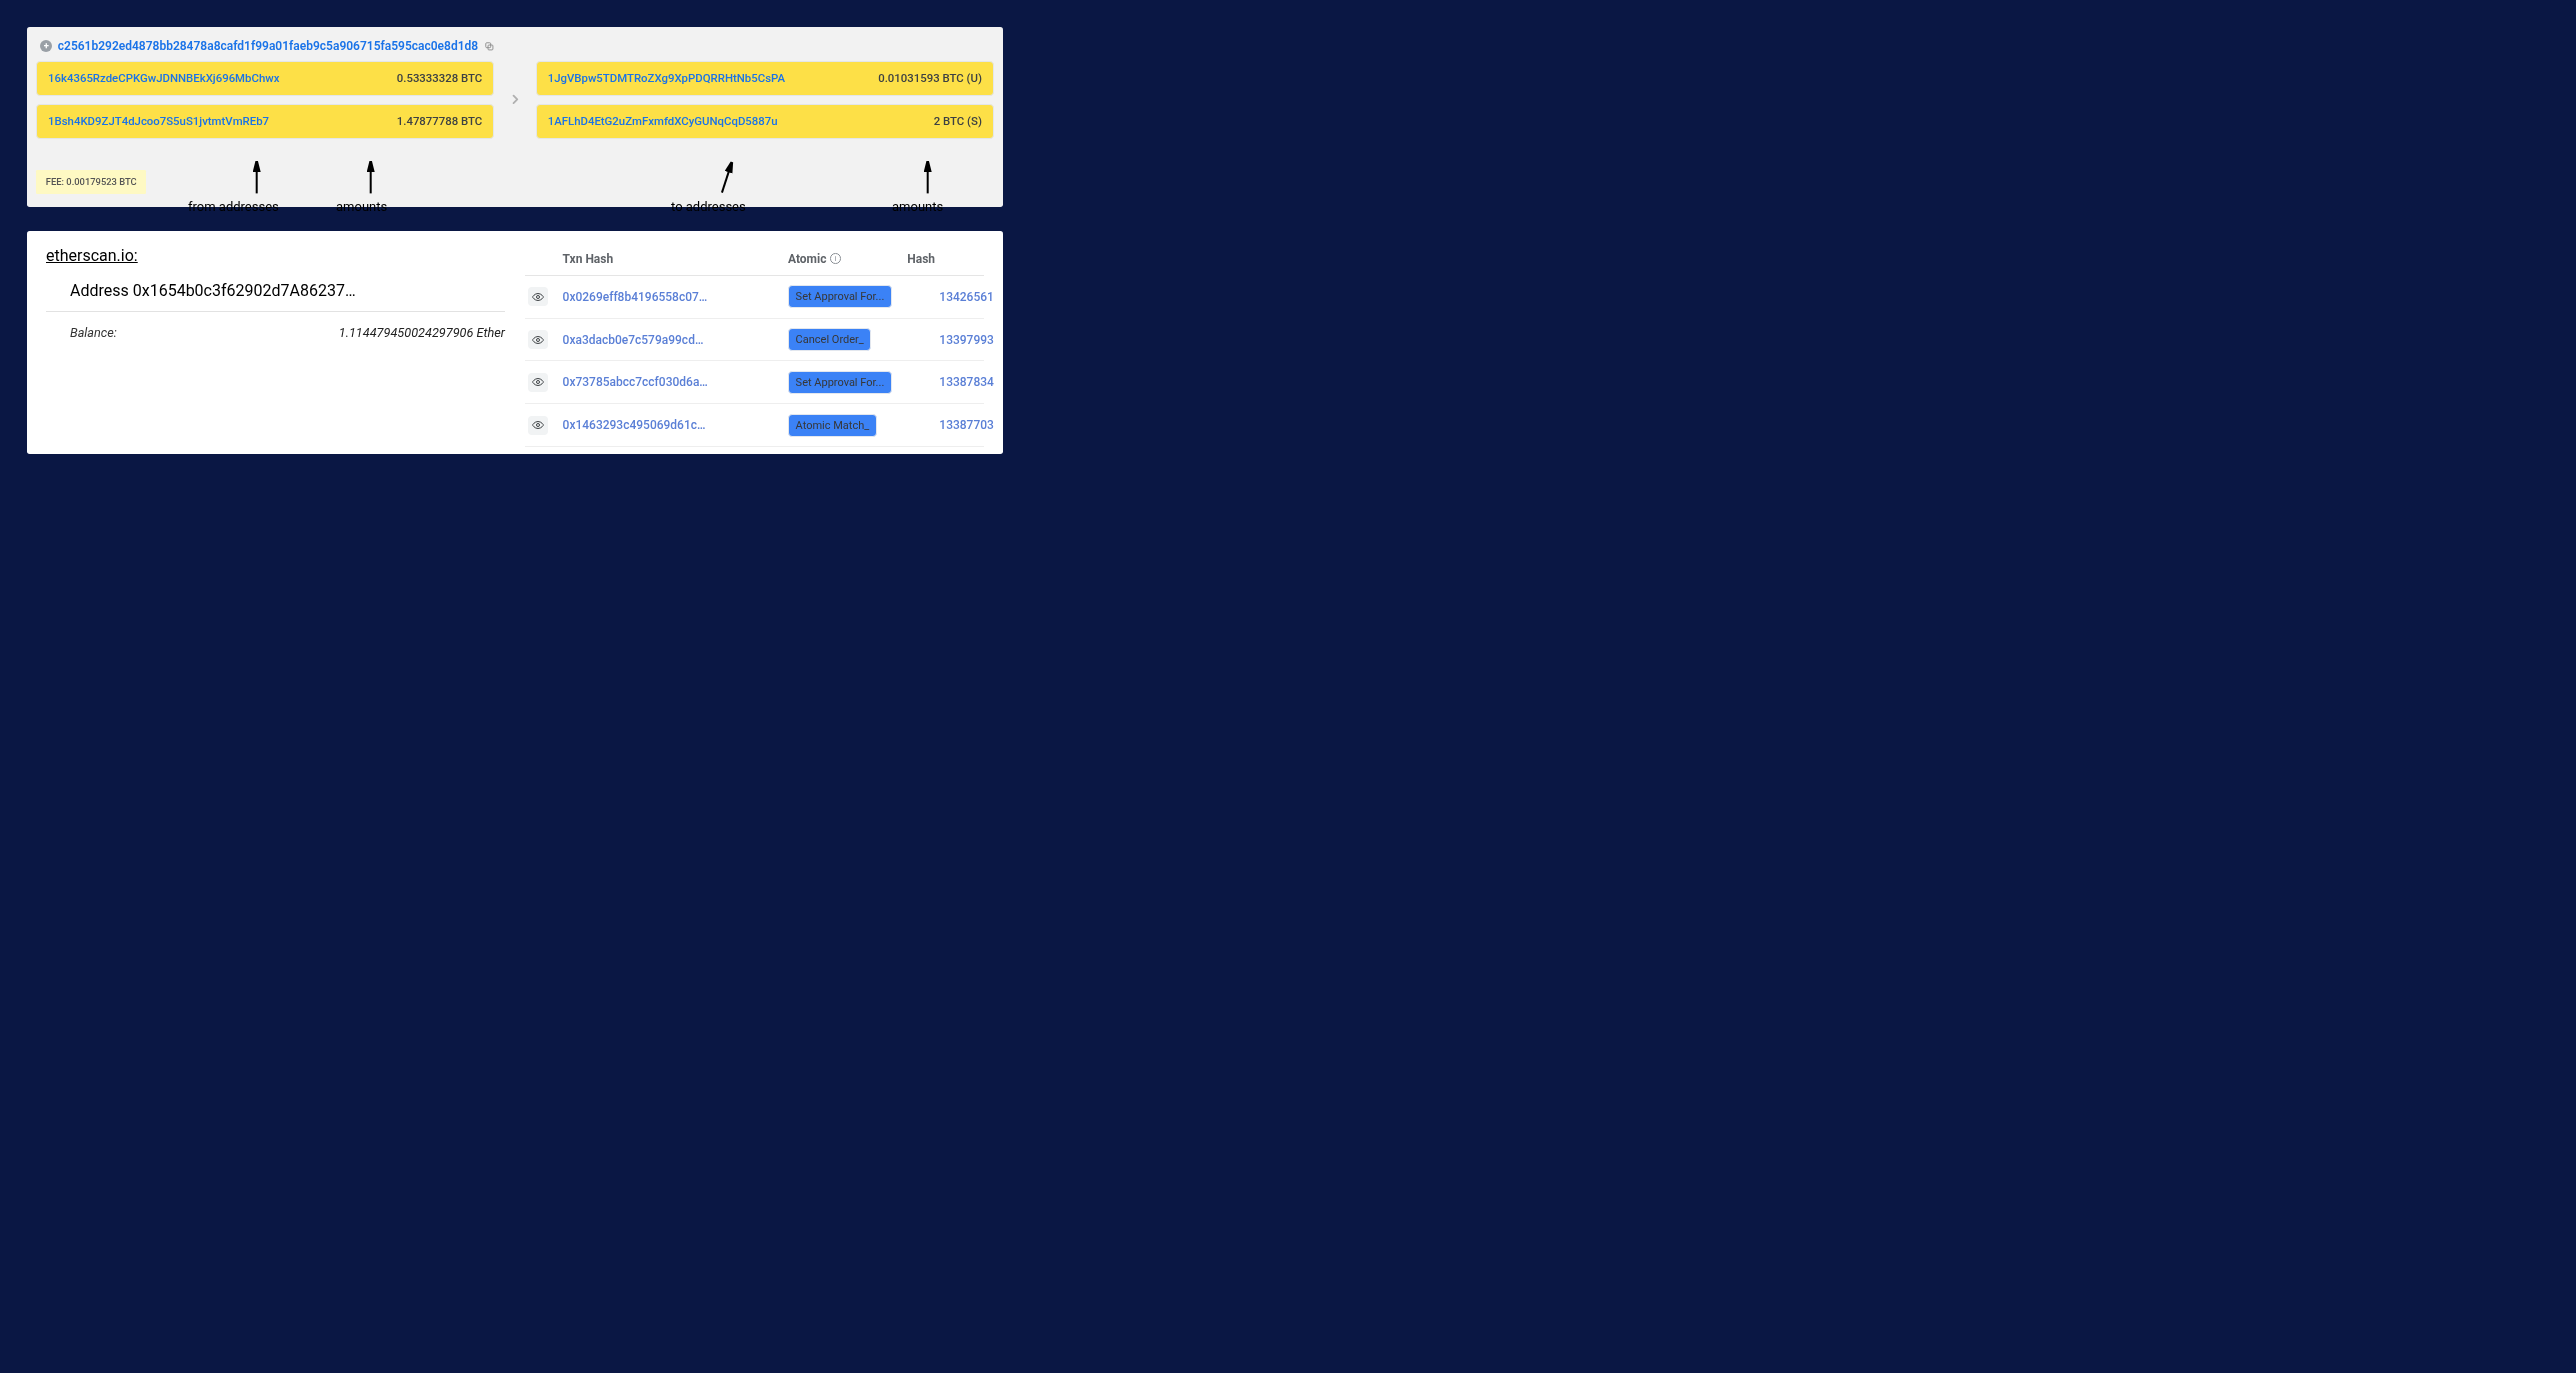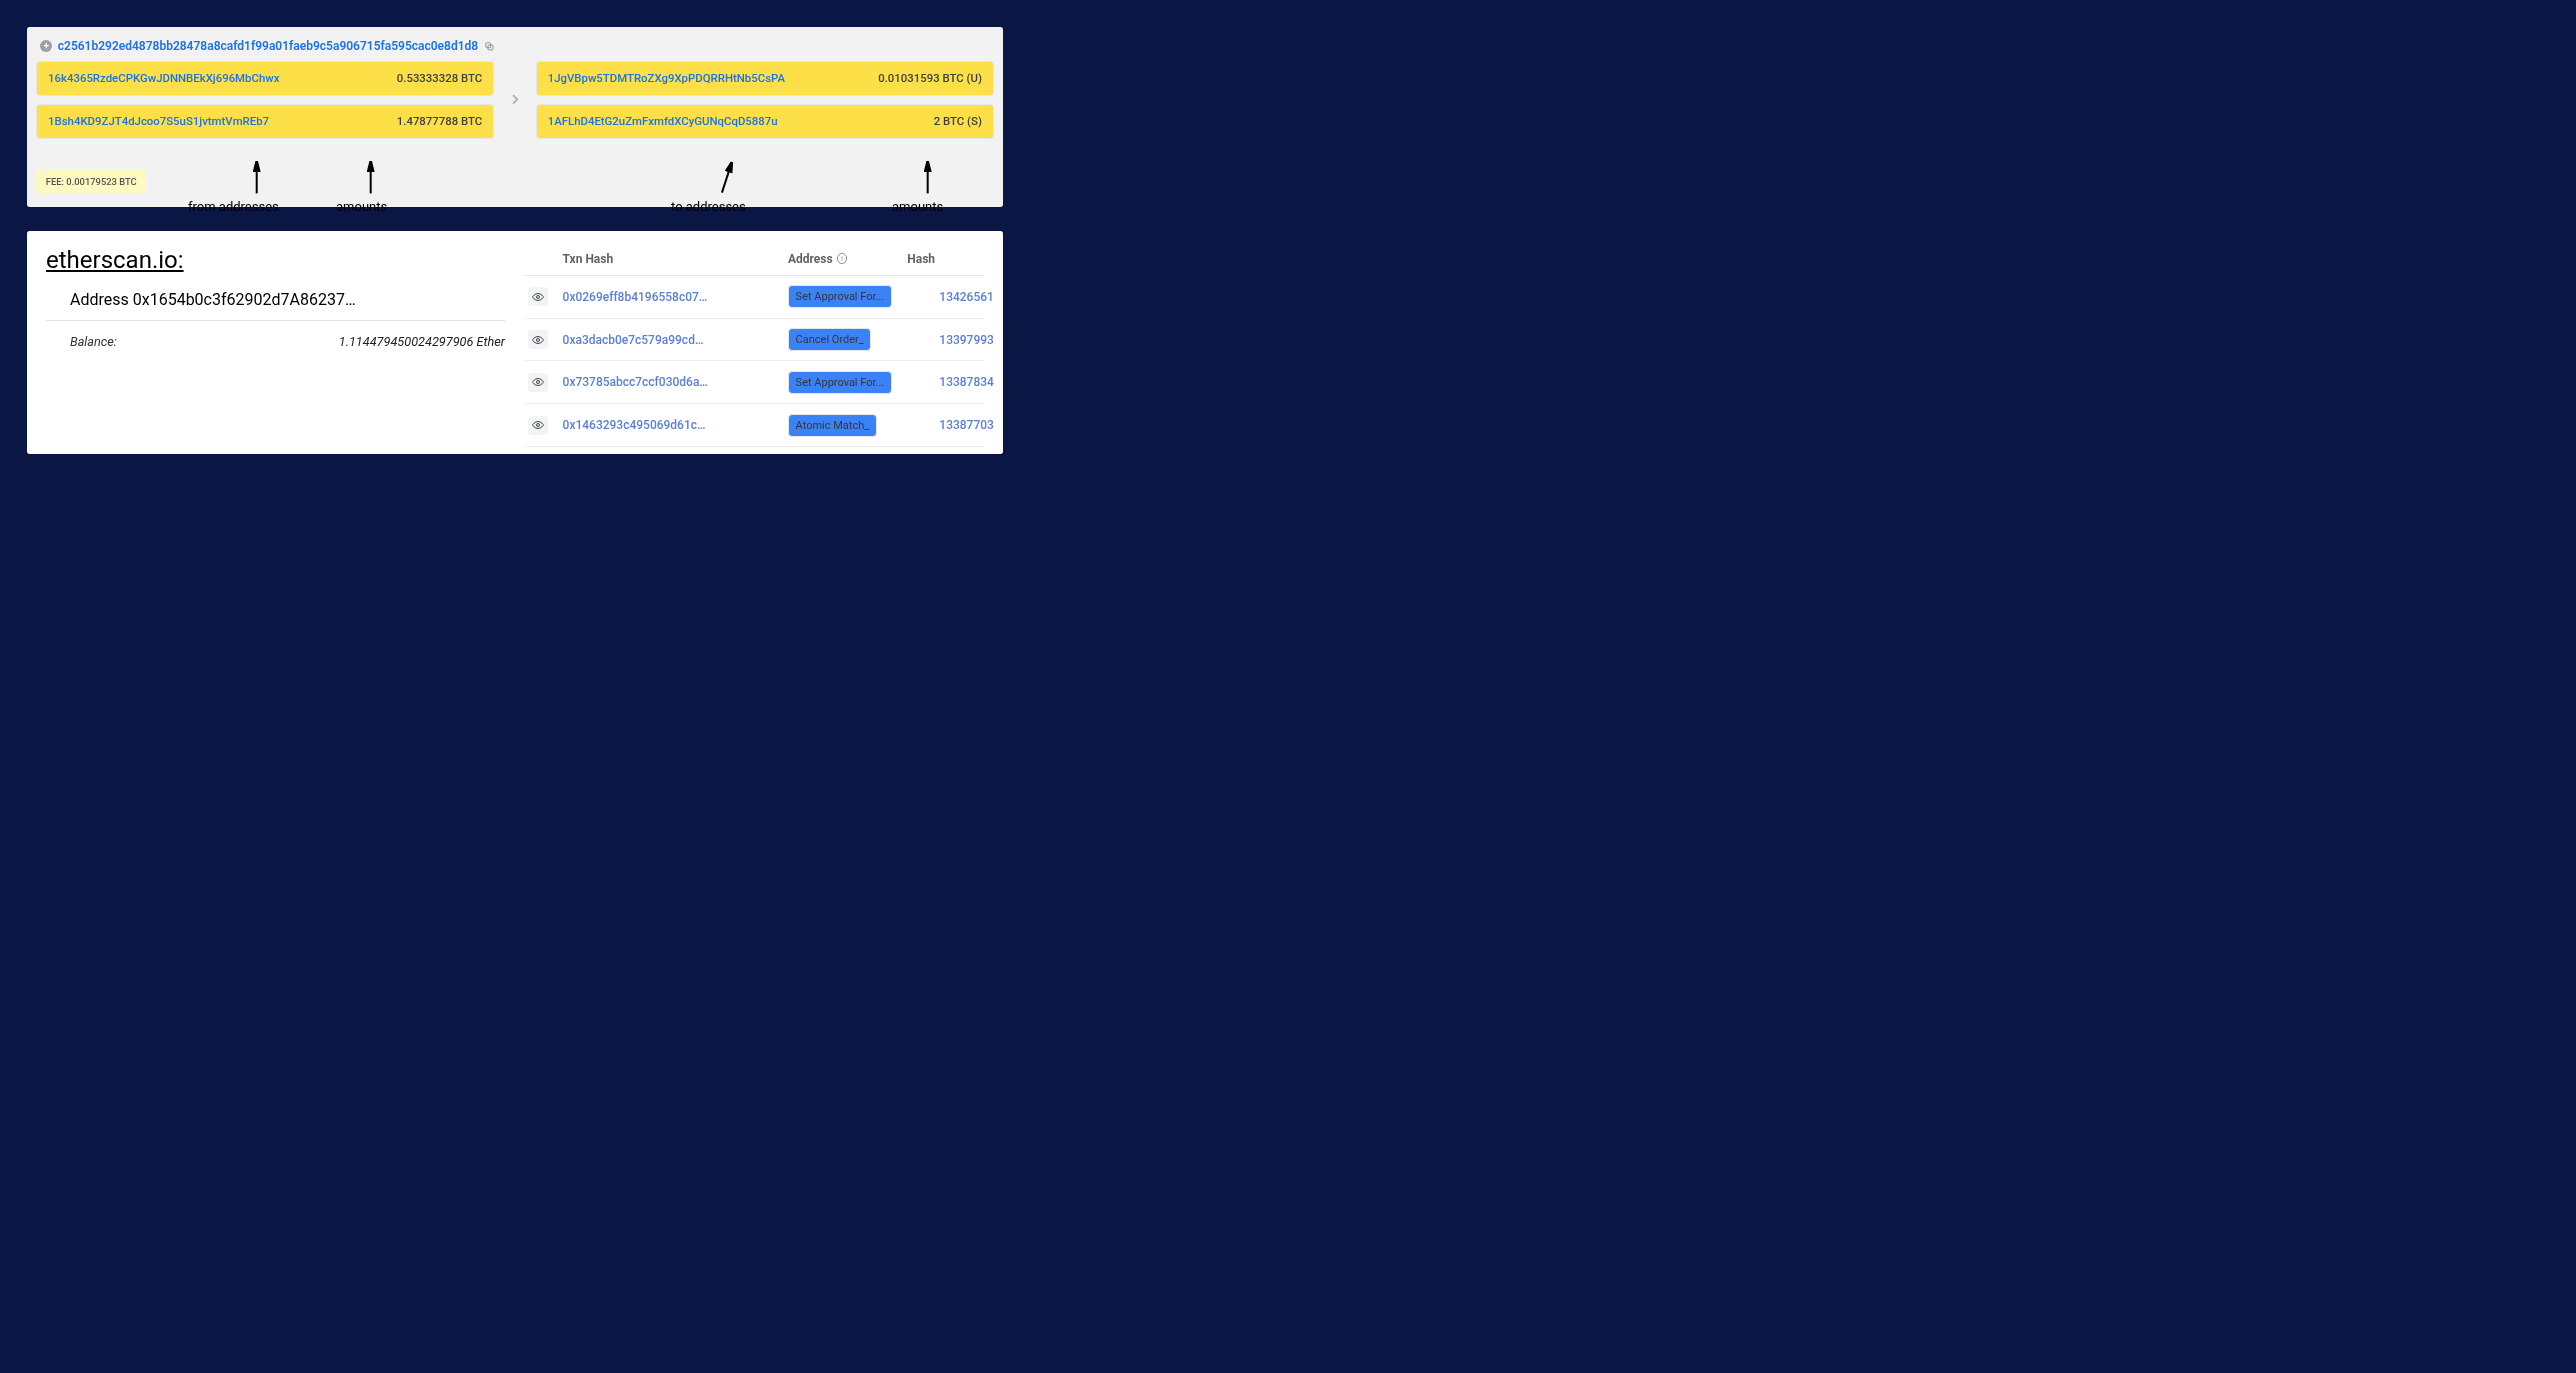--- a/index.html
+++ b/index.html
@@ -93,21 +93,21 @@
   
   .bottom-panel {
     background: #fff;
     border-radius: 2.7px;
     padding: 14.8px 19px 6.7px 19px;
     display: grid;
     grid-template-columns: 1fr 1fr;
     gap: 20px;
   }
   .ethscan-label {
-    font-size: 24px;
+    font-size: 16px;
     text-decoration: underline;
     color: #000;
     margin-bottom: 16px;
     font-weight: 400;
   }
   .eth-address {
     font-size: 16px;
     color: #000;
     padding-left: 24px;
     padding-bottom: 10.7px;
@@ -270,21 +270,21 @@
         <span class="val">1.114479450024297906 Ether</span>
       </div>
     </div>
   </div>
 
   <div class="txn-table">
     <div class="txn-head">
       <span></span>
       <span>Txn Hash</span>
       <span class="method-h">
-        <span>Address</span>
+        <span>Atomic</span>
         <span class="info-icon">i</span>
       </span>
       <span>Hash</span>
     </div>
 
     <div class="txn-row">
       <span class="eye-icon">
         <svg width="12" height="12" viewBox="0 0 24 24" fill="none" stroke="#3c4043" stroke-width="2">
             <path d="M1 12s4-7 11-7 11 7 11 7-4 7-11 7S1 12 1 12z"></path>
             <circle cx="12" cy="12" r="3"></circle>

